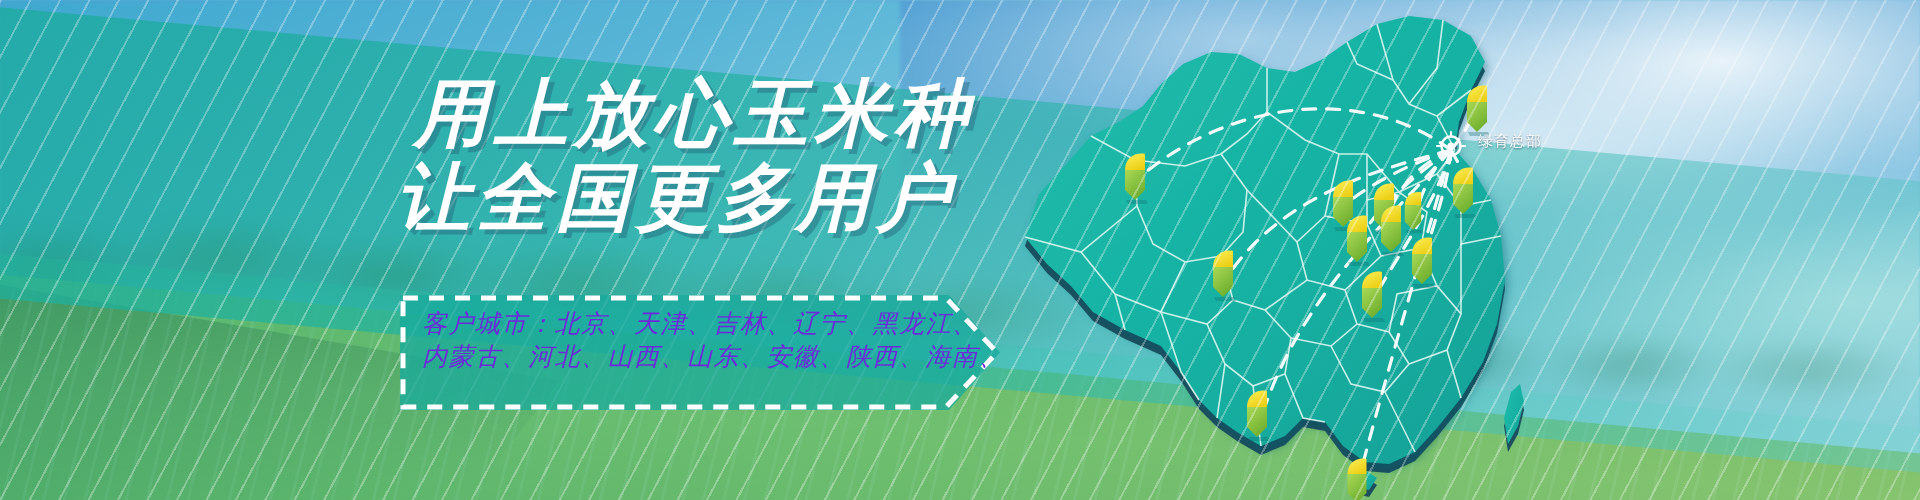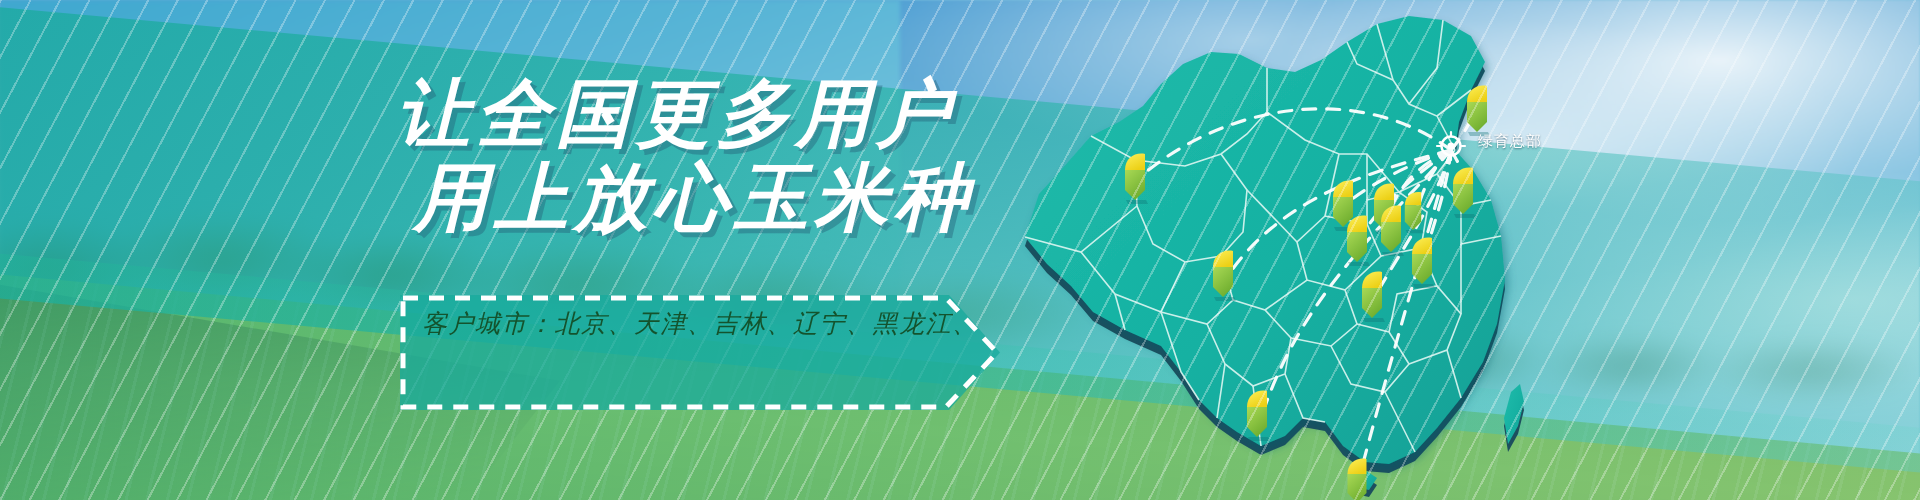--- a/index.html
+++ b/index.html
@@ -129,21 +129,21 @@
     position:absolute; inset:0;
     pointer-events:none;
   }
   .cities-text{
     position:absolute; left:22px; top:12px; right:66px;
     font-family:"Liberation Serif","DejaVu Serif",serif;
     font-style:italic;
     font-size:25px;
     line-height:33px;
     letter-spacing:1.5px;
-    color:#14532d;
+    color:#6d28d9;
     white-space:nowrap;
   }
   .cities-text span{ display:block; }
 
   
   .map{
     position:absolute; left:985px; top:-6px;
     width:620px; height:510px;
   }
   .map svg{ width:100%; height:100%; display:block; overflow:visible; }
@@ -352,27 +352,28 @@
         <path d="M 0,-14 L 0,-10 M 0,10 L 0,14 M -14,0 L -10,0 M 10,0 L 14,0" stroke="#ffffff" stroke-width="2.2" stroke-linecap="round"></path>
       </g>
     </svg>
   </div>
 
   <div class="hq-label">绿育总部</div>
 
   <div class="stripes"></div>
 
   <div class="headline">
+    <span class="ln ln2">用上放心玉米种</span>
     <span class="ln ln1">让全国更多用户</span>
-    <span class="ln ln2">用上放心玉米种</span>
   </div>
 
   <div class="cities">
     <div class="cities-shape"></div>
     <svg class="cities-border" viewBox="0 0 600 115" preserveAspectRatio="none" aria-hidden="true">
       <path d="M 3,3 L 546,3 L 597,57.5 L 546,112 L 3,112 Z" fill="none" stroke="#ffffff" stroke-width="5" stroke-dasharray="15 11" stroke-linecap="butt" vector-effect="non-scaling-stroke"></path>
     </svg>
     <div class="cities-text">
       <span>客户城市：北京、天津、吉林、辽宁、黑龙江、</span>
+      <span>内蒙古、河北、山西、山东、安徽、陕西、海南、</span>
     </div>
   </div>
 
 </div>
 
 </body></html>

